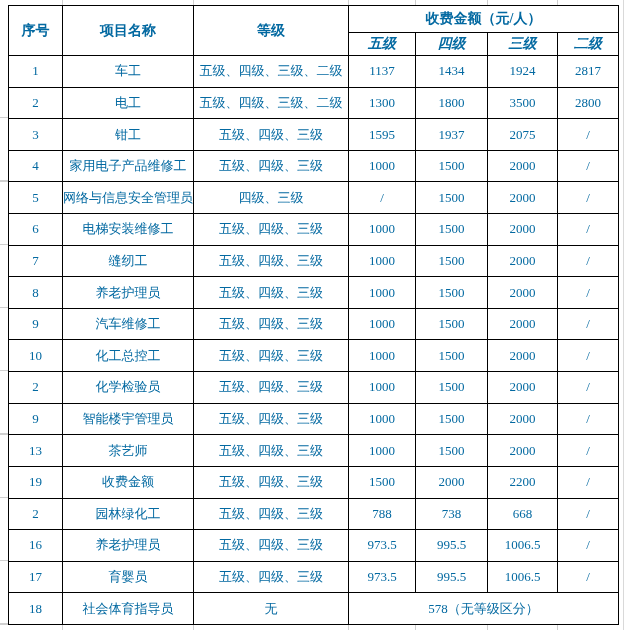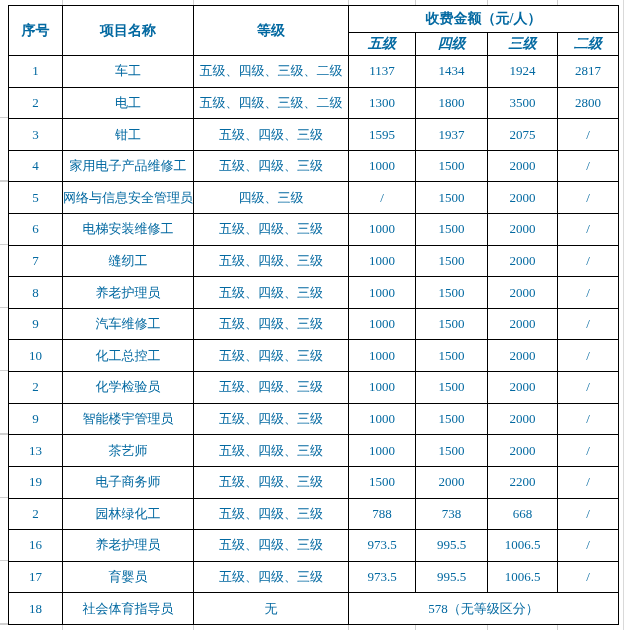--- a/index.html
+++ b/index.html
@@ -224,21 +224,21 @@
           <td>13</td>
           <td>茶艺师</td>
           <td>五级、四级、三级</td>
           <td>1000</td>
           <td>1500</td>
           <td>2000</td>
           <td>/</td>
         </tr>
         <tr>
           <td>19</td>
-          <td>电子商务师</td>
+          <td>收费金额</td>
           <td>五级、四级、三级</td>
           <td>1500</td>
           <td>2000</td>
           <td>2200</td>
           <td>/</td>
         </tr>
         <tr>
           <td>2</td>
           <td>园林绿化工</td>
           <td>五级、四级、三级</td>

